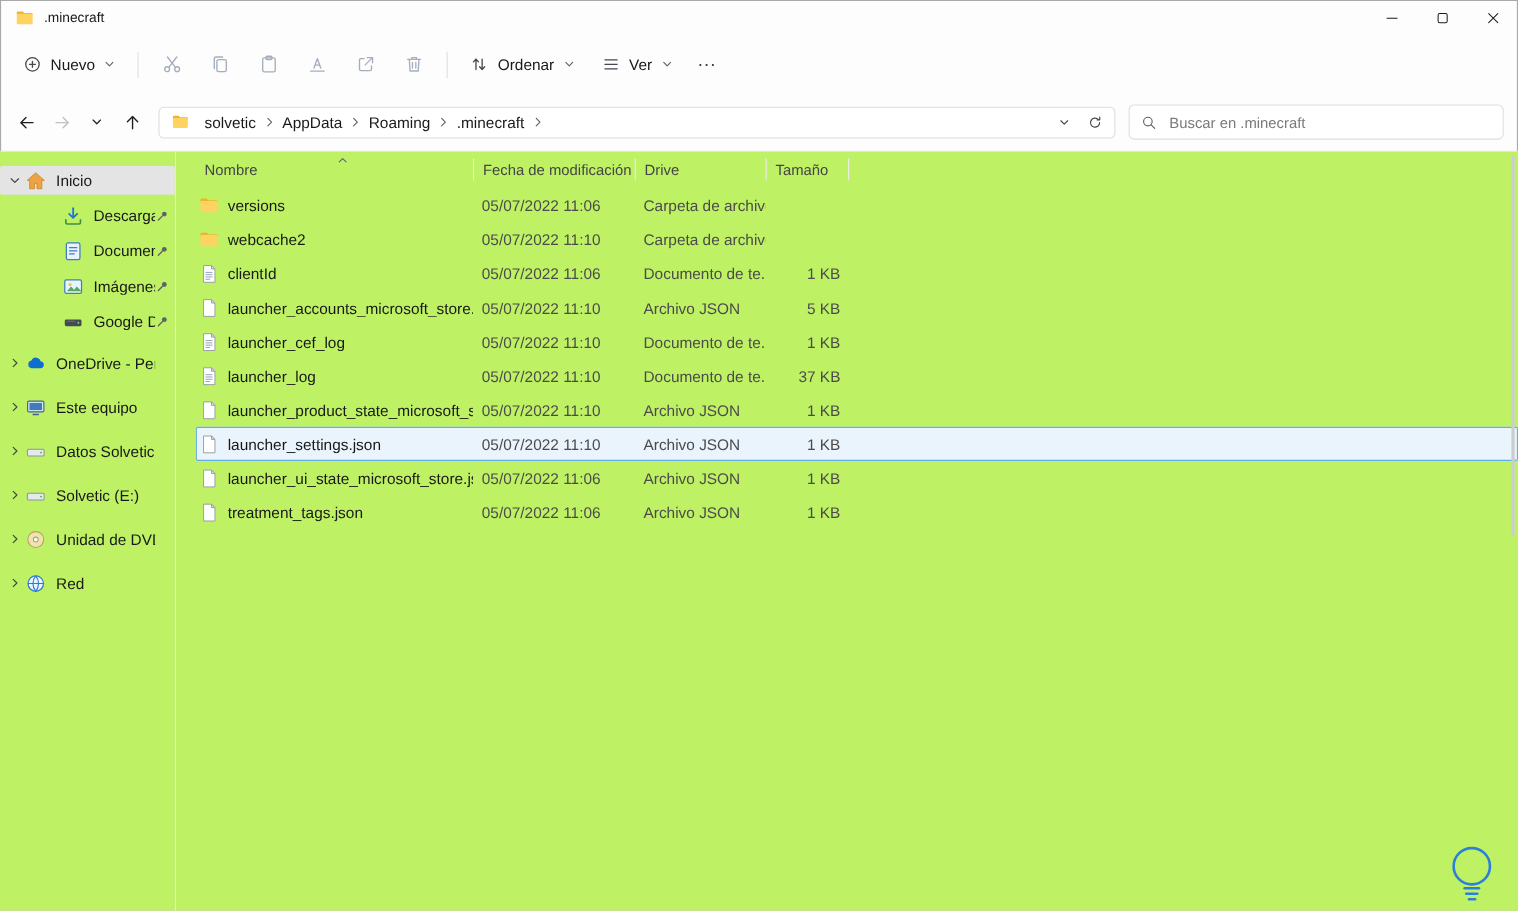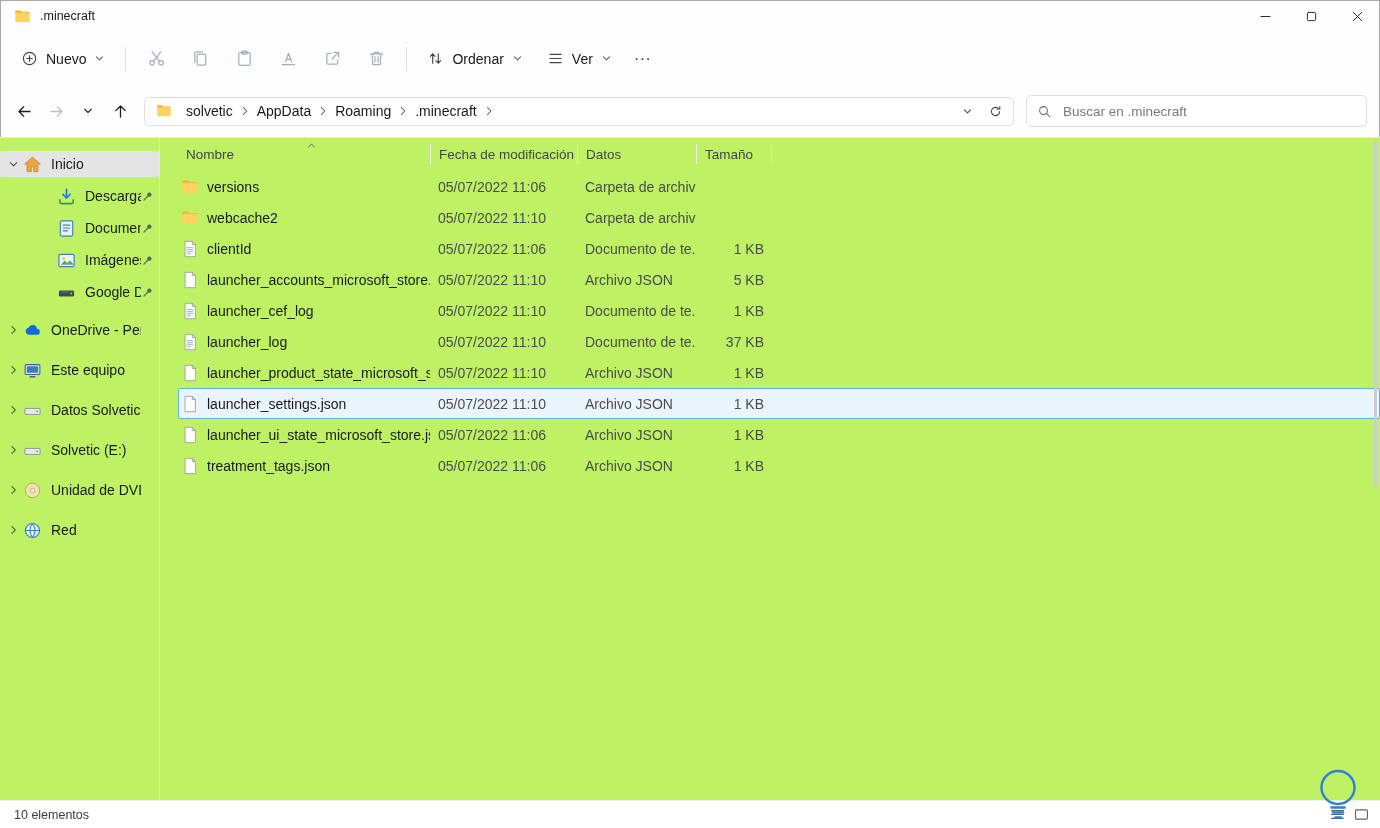--- a/index.html
+++ b/index.html
@@ -511,21 +511,21 @@
               <path d="M3.5 10.5 8 6l4.5 4.5"></path>
             </svg>
           </span>
       <div class="col-h">
             <span>Nombre</span>
           </div>
           <div class="col-h">
             <span>Fecha de modificación</span>
           </div>
           <div class="col-h">
-            <span>Datos</span>
+            <span>Drive</span>
           </div>
           <div class="col-h">
             <span>Tamaño</span>
           </div>
         </div>
       <div class="rows" id="rows">
           <div class="row">
     <span class="cell name">
       <span class="f-icon">
                 <svg viewBox="0 0 20 20" width="100%" height="100%">
@@ -672,39 +672,20 @@
     </span>
     <span class="cell date">05/07/2022 11:06</span>
     <span class="cell type">Archivo JSON</span>
     <span class="cell size">1 KB</span>
   </div>
         </div>
     </main>
     <div class="vscrollbar"></div>
   </div>
 
-  <footer class="statusbar">
-    <span>10 elementos</span>
-    <div class="view-toggles">
-      <button class="vt-btn">
-          <span class="ic">
-            <svg viewBox="0 0 20 20" width="100%" height="100%" fill="none" stroke="currentColor" stroke-linecap="round" stroke-linejoin="round" stroke-width="1.3">
-              <path d="M3 5.5h14M3 10h14M3 14.5h14"></path>
-            </svg>
-          </span>
-        </button>
-      <button class="vt-btn">
-          <span class="ic">
-            <svg viewBox="0 0 20 20" width="100%" height="100%" fill="none" stroke="currentColor" stroke-linecap="round" stroke-linejoin="round" stroke-width="1.3">
-              <rect x="3" y="4.5" width="14" height="11" rx="1.5"></rect>
-            </svg>
-          </span>
-        </button>
-    </div>
-  </footer>
 
   <div class="annotation">
     <svg viewBox="0 0 58 60" width="100%" height="100%">
       <g fill="none" stroke="#2e7fd8" stroke-width="2.4" stroke-linecap="round">
         <circle cx="28" cy="20.5" r="16.5"></circle>
         <path d="M21.5 40.5h13"></path>
         <path d="M23 45.5h10"></path>
         <path d="M25.5 50.5h5.5"></path>
       </g>
     </svg>

